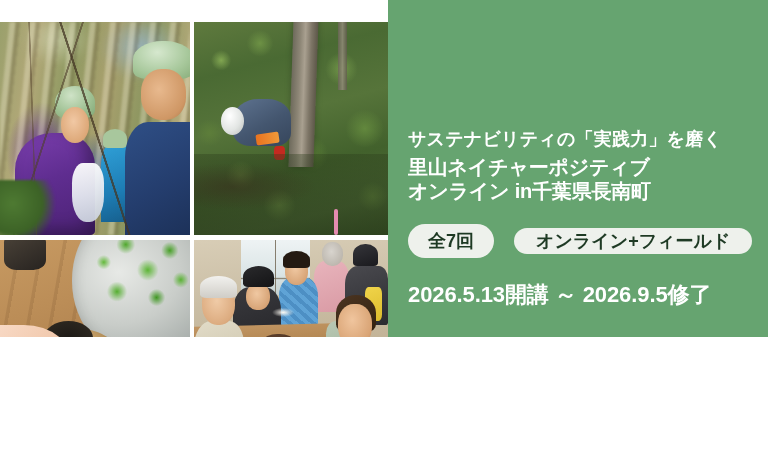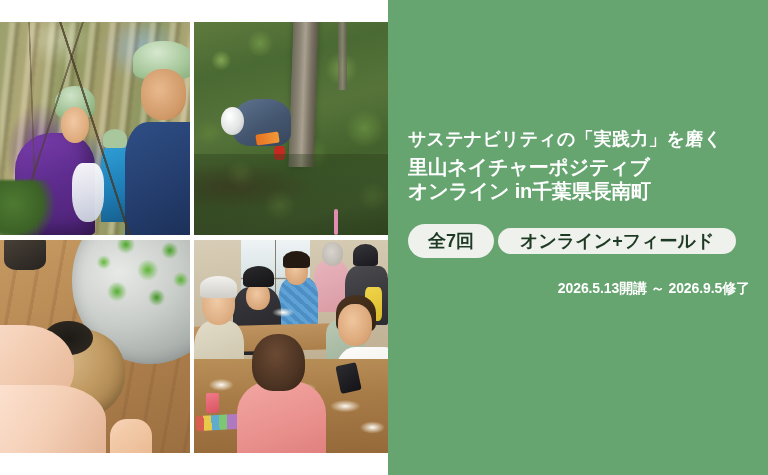--- a/index.html
+++ b/index.html
@@ -5,21 +5,21 @@
 <style>
   html,body{margin:0;padding:0;}
   body{
     width:768px;height:475px;
     background:#ffffff;
     font-family:"Liberation Sans","DejaVu Sans",sans-serif;
     overflow:hidden;
   }
   .banner{
     position:relative;
-    width:768px;height:475px;
+    width:768px;height:337px;
     background:#ffffff;
     overflow:hidden;
   }
 
   
   .collage{
     position:absolute;
     left:0;top:22px;
     width:388px;height:431px;
     display:grid;
@@ -423,45 +423,44 @@
     font-size:20px;
     font-weight:700;
     line-height:1.22;
     letter-spacing:-.2px;
     margin:0;
     white-space:nowrap;
   }
   .badges{
     display:flex;
     align-items:center;
-    gap:4px;
+    gap:20px;
     margin-top:21px;
   }
   .badge{
     display:inline-flex;
     align-items:center;
     justify-content:center;
     background:#eef1ec;
     color:#1e3a24;
     font-size:18px;
     font-weight:700;
     border-radius:999px;
     padding:8px 20px;
     line-height:1;
     white-space:nowrap;
   }
   .badge-wide{padding:4px 22px;}
   .dates{
     margin-top:22px;
     color:#ffffff;
-    font-size:14px;
+    font-size:22px;
     font-weight:700;
     letter-spacing:-.1px;
     white-space:nowrap;
-    text-align:right;
   }
 </style>
 </head>
 <body>
 
 <div class="banner">
 
   <div class="collage">
 
     <div class="photo p1">

